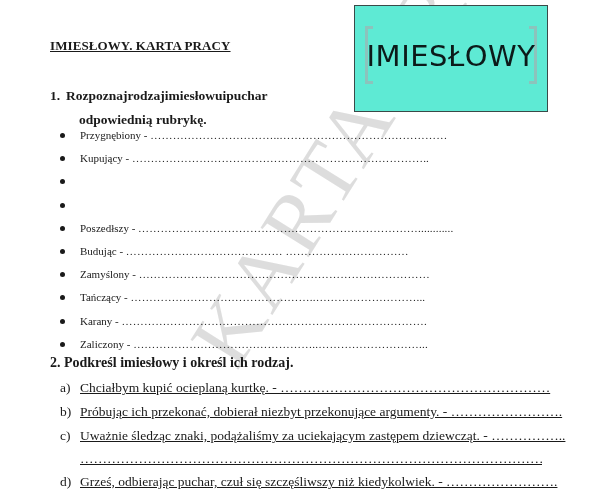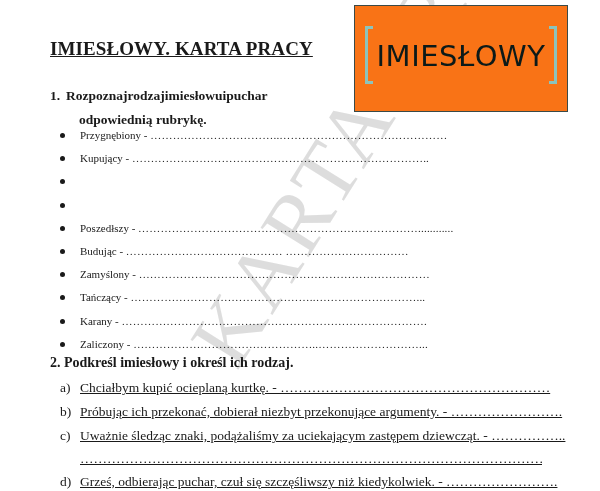--- a/index.html
+++ b/index.html
@@ -1,21 +1,21 @@
 <!DOCTYPE html>
 <html><head>
 <meta charset="utf-8">
 <style>
   html, body { margin:0; padding:0; }
   body { width:600px; height:491px; background:#ffffff; position:relative; overflow:hidden;
          font-family:"Liberation Serif", serif; color:#1a1a1a; }
-  .title { position:absolute; left:50px; top:38px; font-size:19px; font-weight:bold;
+  .title { position:absolute; left:50px; top:38px; font-size:13px; font-weight:bold;
            text-decoration:underline; letter-spacing:0.1px; }
-  .banner { position:absolute; left:354px; top:5px; width:214px; height:107px;
-            background:#f97316; border:1px solid #3a4a48; box-sizing:border-box; }
+  .banner { position:absolute; left:354px; top:5px; width:194px; height:107px;
+            background:#5eead4; border:1px solid #3a4a48; box-sizing:border-box; }
   .bracket { position:absolute; top:20px; width:8px; height:58px;
              border:3px solid #8cc3bc; box-sizing:border-box; }
   .bracket.l { left:10px; border-right:none; }
   .bracket.r { right:10px; border-left:none; }
   .banner-text { position:absolute; left:0; right:0; top:33px; text-align:center;
                  font-family:"DejaVu Sans", sans-serif; font-size:29px; color:#0c1a19;
                  letter-spacing:0.5px; }
   .q1 { position:absolute; left:50px; top:84px; width:296px; font-size:13.5px; font-weight:bold; line-height:24px; }
   .q1 .num { position:absolute; left:0; top:0; }
   .q1 .line1 { margin-left:16px; display:flex; }

